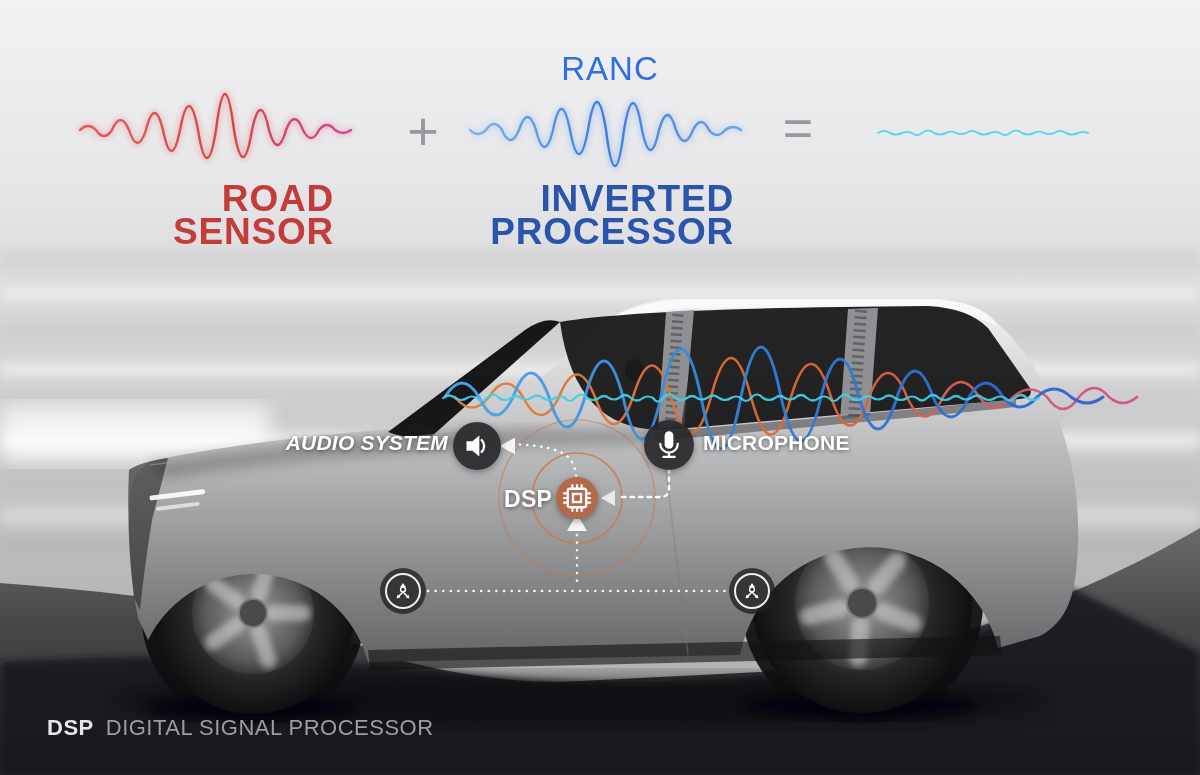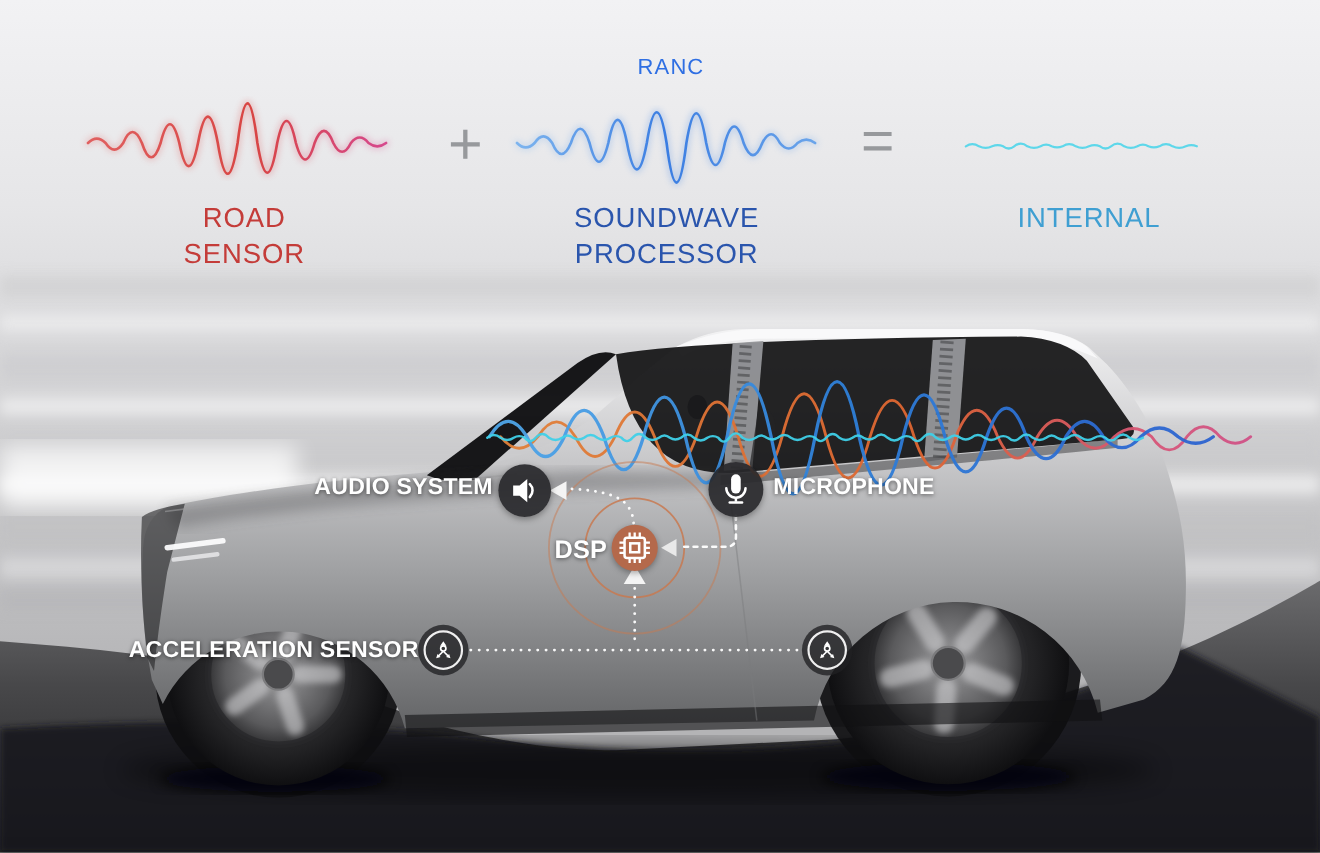--- a/index.html
+++ b/index.html
@@ -1,36 +1,36 @@
 <!DOCTYPE html>
 <html><head>
 <meta charset="utf-8">
 <style>
   html,body{margin:0;padding:0;background:#333;}
   .stage{position:relative;width:1200px;height:775px;overflow:hidden;
          font-family:"Liberation Sans",sans-serif;background:#dcdcde;}
   .stage svg.scene{position:absolute;left:0;top:0;}
 
   
-  .eq-title{position:absolute;text-align:center;font-weight:400;
-            font-size:25px;line-height:33px;letter-spacing:.8px;}
+  .eq-title{position:absolute;text-align:right;font-weight:700;
+            font-size:37px;line-height:33px;letter-spacing:.8px;}
   .eq-title span{display:block;}
   .t-road{left:110px;top:182px;width:224px;color:#c43c39;}
   .t-inverted{left:478px;top:182px;width:256px;color:#2a55ad;}
   .t-internal{left:868px;top:182px;width:244px;color:#3f9fd2;}
   .ranc{left:540px;top:50px;width:140px;text-align:center;color:#2f6fe3;
-        font-size:20px;font-weight:400;letter-spacing:1px;position:absolute;}
+        font-size:33px;font-weight:400;letter-spacing:1px;position:absolute;}
   .eq-sign{position:absolute;color:#97999c;font-weight:400;text-align:center;}
   .plus{left:398px;top:100px;width:50px;font-size:54px;}
   .equals{left:772px;top:98px;width:52px;font-size:52px;}
 
   
   .car-label{position:absolute;color:#fff;font-weight:700;font-size:21px;
              letter-spacing:.2px;text-shadow:0 1px 4px rgba(0,0,0,.55);white-space:nowrap;}
-  .l-audio{left:268px;top:431px;width:180px;text-align:right;}
+  .l-audio{left:268px;top:431px;width:180px;text-align:right;font-style:italic;}
   .l-mic{left:703px;top:431px;}
   .l-dsp{left:472px;top:486px;width:80px;text-align:right;font-size:23px;}
   .l-accel{left:117px;top:579px;}
 
   
   .node{position:absolute;border-radius:50%;display:flex;
         align-items:center;justify-content:center;}
   .node-dark{background:rgba(40,40,43,.92);box-shadow:0 2px 6px rgba(0,0,0,.35);}
   .n-speaker{left:453px;top:422px;width:48px;height:48px;}
   .n-mic{left:644px;top:420px;width:50px;height:50px;}
@@ -271,26 +271,25 @@
     </g>
   </svg>
 
   <div class="eq-title t-road">
     <span>ROAD</span>
     <span>SENSOR</span>
   </div>
   <div class="eq-sign plus">+</div>
   <div class="ranc">RANC</div>
   <div class="eq-title t-inverted">
-    <span>SOUNDWAVE</span>
+    <span>INVERTED</span>
     <span>PROCESSOR</span>
   </div>
   <div class="eq-sign equals">=</div>
   <div class="eq-title t-internal">
-    <span>INTERNAL</span>
   </div>
 
   <div class="car-label l-audio">AUDIO SYSTEM</div>
   <div class="node node-dark n-speaker">
     <svg width="28" height="28" viewBox="-12 -12 24 24">
       <path d="M-9,-4 h5 l6,-5 v18 l-6,-5 h-5 z" fill="#fff"></path>
       <path d="M4,-5 a7,7 0 0 1 0,10" stroke="#fff" stroke-width="2" fill="none" stroke-linecap="round"></path>
     </svg>
   </div>
 
@@ -307,21 +306,20 @@
   <div class="car-label l-dsp">DSP</div>
   <div class="node n-dsp">
     <svg width="30" height="30" viewBox="-13 -13 26 26">
       <rect x="-8" y="-8" width="16" height="16" rx="2" fill="none" stroke="#fff" stroke-width="2"></rect>
       <rect x="-3.5" y="-3.5" width="7" height="7" fill="none" stroke="#fff" stroke-width="2"></rect>
       <path d="M-4,-8 v-4 M0,-8 v-4 M4,-8 v-4 M-4,8 v4 M0,8 v4 M4,8 v4
                M-8,-4 h-4 M-8,0 h-4 M-8,4 h-4 M8,-4 h4 M8,0 h4 M8,4 h4" stroke="#fff" stroke-width="1.8"></path>
     </svg>
   </div>
 
-  <div class="car-label l-accel">ACCELERATION SENSOR</div>
   <div class="node n-sensor s-front">
     <span class="ring"></span>
     <svg width="24" height="24" viewBox="-12 -12 24 24">
       <path d="M0,-8 l-2.8,4 h5.6 z" fill="#fff"></path>
       <circle cx="0" cy="-1.5" r="2.4" fill="none" stroke="#fff" stroke-width="1.5"></circle>
       <path d="M0,1 L0,2 M-0.5,1.5 L-5,6 M0.5,1.5 L5,6" stroke="#fff" stroke-width="1.5" fill="none"></path>
       <path d="M-6.5,7.5 l1.2,-4 l2.8,2.8 z" fill="#fff"></path>
       <path d="M6.5,7.5 l-1.2,-4 l-2.8,2.8 z" fill="#fff"></path>
     </svg>
   </div>
@@ -329,13 +327,16 @@
     <span class="ring"></span>
     <svg width="24" height="24" viewBox="-12 -12 24 24">
       <path d="M0,-8 l-2.8,4 h5.6 z" fill="#fff"></path>
       <circle cx="0" cy="-1.5" r="2.4" fill="none" stroke="#fff" stroke-width="1.5"></circle>
       <path d="M0,1 L0,2 M-0.5,1.5 L-5,6 M0.5,1.5 L5,6" stroke="#fff" stroke-width="1.5" fill="none"></path>
       <path d="M-6.5,7.5 l1.2,-4 l2.8,2.8 z" fill="#fff"></path>
       <path d="M6.5,7.5 l-1.2,-4 l-2.8,2.8 z" fill="#fff"></path>
     </svg>
   </div>
 
+  <div class="footer">
+    <span class="abbr">DSP</span><span class="full">DIGITAL SIGNAL PROCESSOR</span>
+  </div>
 </div>
 
 </body></html>

